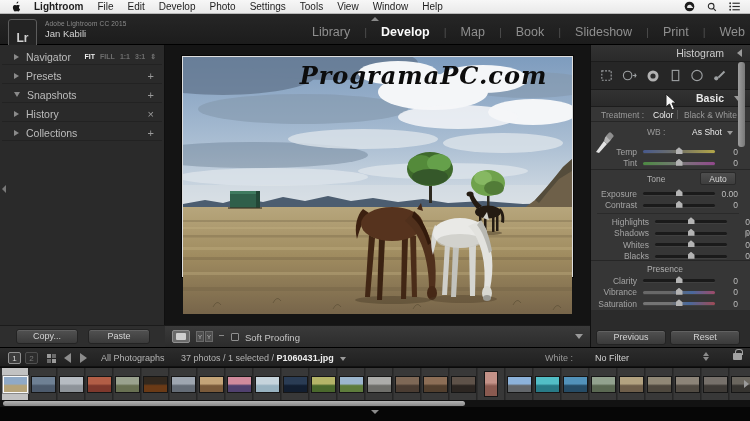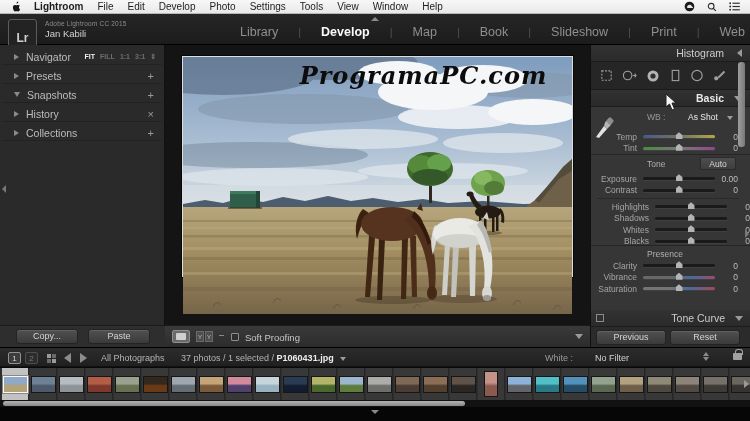--- a/index.html
+++ b/index.html
@@ -20,21 +20,21 @@
   
   .titlebar { position:absolute; top:14px; left:0; width:750px; height:31px;
               background:linear-gradient(#262626,#1c1c1c); border-bottom:1px solid #000; }
   .lr-logo { position:absolute; left:8px; top:5px; width:29px; height:37px; background:#232323;
              border:1px solid #5c5c5c; border-radius:3px; color:#cfcfcf; font-size:12px; font-weight:bold;
              display:flex; align-items:center; justify-content:center; }
   .app-title { position:absolute; left:45px; top:6px; font-size:6.5px; color:#8c8c8c; letter-spacing:.2px; }
   .user-name { position:absolute; left:45px; top:14px; font-size:9.5px; color:#d2d2d2; }
   .top-collapse { position:absolute; left:371px; top:3px; width:0; height:0;
                   border-left:4px solid transparent; border-right:4px solid transparent; border-bottom:4px solid #8a8a8a; }
-  .module-picker { position:absolute; right:5px; bottom:5px; display:flex; align-items:center; gap:20px;
+  .module-picker { position:absolute; right:5px; bottom:5px; display:flex; align-items:center; gap:14px;
                    font-size:12.5px; color:#8f8f8f; }
   .module { cursor:default; }
   .module.active { color:#fafafa; font-weight:bold; }
   .mod-sep { color:#4f4f4f; font-size:11px; }
 
   
   .main { position:absolute; top:45px; left:0; width:750px; height:302px; background:#131313; }
 
   
   .left-panel { position:absolute; left:0; top:0; width:165px; height:302px; background:#2a2a2a; border-right:1px solid #101010; }
@@ -95,21 +95,21 @@
   .tool-strip svg { display:block; }
   .basic-content { position:relative; height:203px; background:#363636; color:#a8a8a8; }
   .row-treatment { position:relative; height:15px; border-bottom:1px solid #262626; }
   .t-label { position:absolute; left:10px; top:3px; color:#9a9a9a; }
   .t-color { position:absolute; left:62px; top:3px; color:#f0f0f0; }
   .t-div { position:absolute; left:86px; top:3px; width:1px; height:9px; background:#555; }
   .t-bw { position:absolute; left:93px; top:3px; color:#9a9a9a; }
   .block-wb { position:relative; height:48px; border-bottom:1px solid #262626; }
   .dropper { position:absolute; left:3px; top:8px; }
   .wb-label { position:absolute; left:56px; top:5px; color:#9a9a9a; }
-  .wb-value { position:absolute; left:97px; top:5px; width:52px; text-align:left; color:#ececec; }
+  .wb-value { position:absolute; left:90px; top:5px; width:52px; text-align:center; color:#ececec; }
   .wb-caret { position:absolute; left:136px; top:9px; width:0; height:0; border-left:3px solid transparent; border-right:3px solid transparent; border-top:4px solid #9a9a9a; }
   .wb-sliders { position:absolute; left:0; top:24px; width:160px; }
   .block-tone { position:relative; height:91px; border-bottom:1px solid #262626; }
   .tone-label { position:absolute; left:56px; top:4px; color:#b0b0b0; }
   .auto-btn { position:absolute; right:14px; top:2px; width:36px; height:13px; background:linear-gradient(#4e4e4e,#3e3e3e);
               border:1px solid #2a2a2a; border-radius:2px; color:#d8d8d8; text-align:center; line-height:12px; }
   .tone-a { position:absolute; left:0; top:18px; width:160px; }
   .tone-sep { position:absolute; left:6px; top:43px; width:142px; height:1px; background:#2a2a2a; }
   .tone-b { position:absolute; left:12px; top:46px; width:160px; }
   .block-presence { position:relative; height:48px; }
@@ -468,20 +468,26 @@
         <svg width="16" height="15" viewBox="0 0 16 16">
             <circle cx="4" cy="11" r="2.2" fill="#9da0a2"></circle>
             <path d="M5.5,9.5 L12,3 L13.5,4.5 L7,11 Z" fill="#9da0a2"></path>
           </svg>
       </div>
       <div class="rp-header">
         <span class="hdr-label bold">Basic</span>
         <span class="tri-down"></span>
       </div>
       <div class="basic-content">
+        <div class="row-treatment">
+          <span class="t-label">Treatment :</span>
+          <span class="t-color">Color</span>
+          <span class="t-div"></span>
+          <span class="t-bw">Black &amp; White</span>
+        </div>
         <div class="block-wb">
           <svg class="dropper" width="22" height="24" viewBox="0 0 22 24">
             <path d="M2,22 L10,11 L13,14 L5,23 Z" fill="#e2e2e2"></path>
             <path d="M10,11 L13,14 L16,11 C18,9 18,6.5 16.2,5.4 C14.4,4.3 12.4,5.2 11,7.4 Z" fill="#b6b6b6"></path>
             <rect x="13" y="3" width="6" height="6" rx="1.5" transform="rotate(45 16 6)" fill="#8e8e8e"></rect>
           </svg>
           <span class="wb-label">WB :</span>
           <span class="wb-value">As Shot</span>
           <span class="wb-caret"></span>
           <div class="wb-sliders">
@@ -571,25 +577,20 @@
               </div>
               <div class="srow">
                 <span class="slabel">Saturation</span>
                 <span class="strack track-sat">
                   <span class="sthumb"></span>
                 </span>
                 <span class="sval">0</span>
               </div>
             </div>
         </div>
-      </div>
-      <div class="rp-header tonecurve-header">
-        <span class="target-icon"></span>
-        <span class="hdr-label">Tone Curve</span>
-        <span class="tri-down"></span>
       </div>
       <div class="rp-buttons">
         <div class="btn btn-previous">Previous</div>
         <div class="btn btn-reset">Reset</div>
       </div>
       <div class="rp-scroll"></div>
       <div class="edge-arrow-right"></div>
     </div>
   </div>
 

